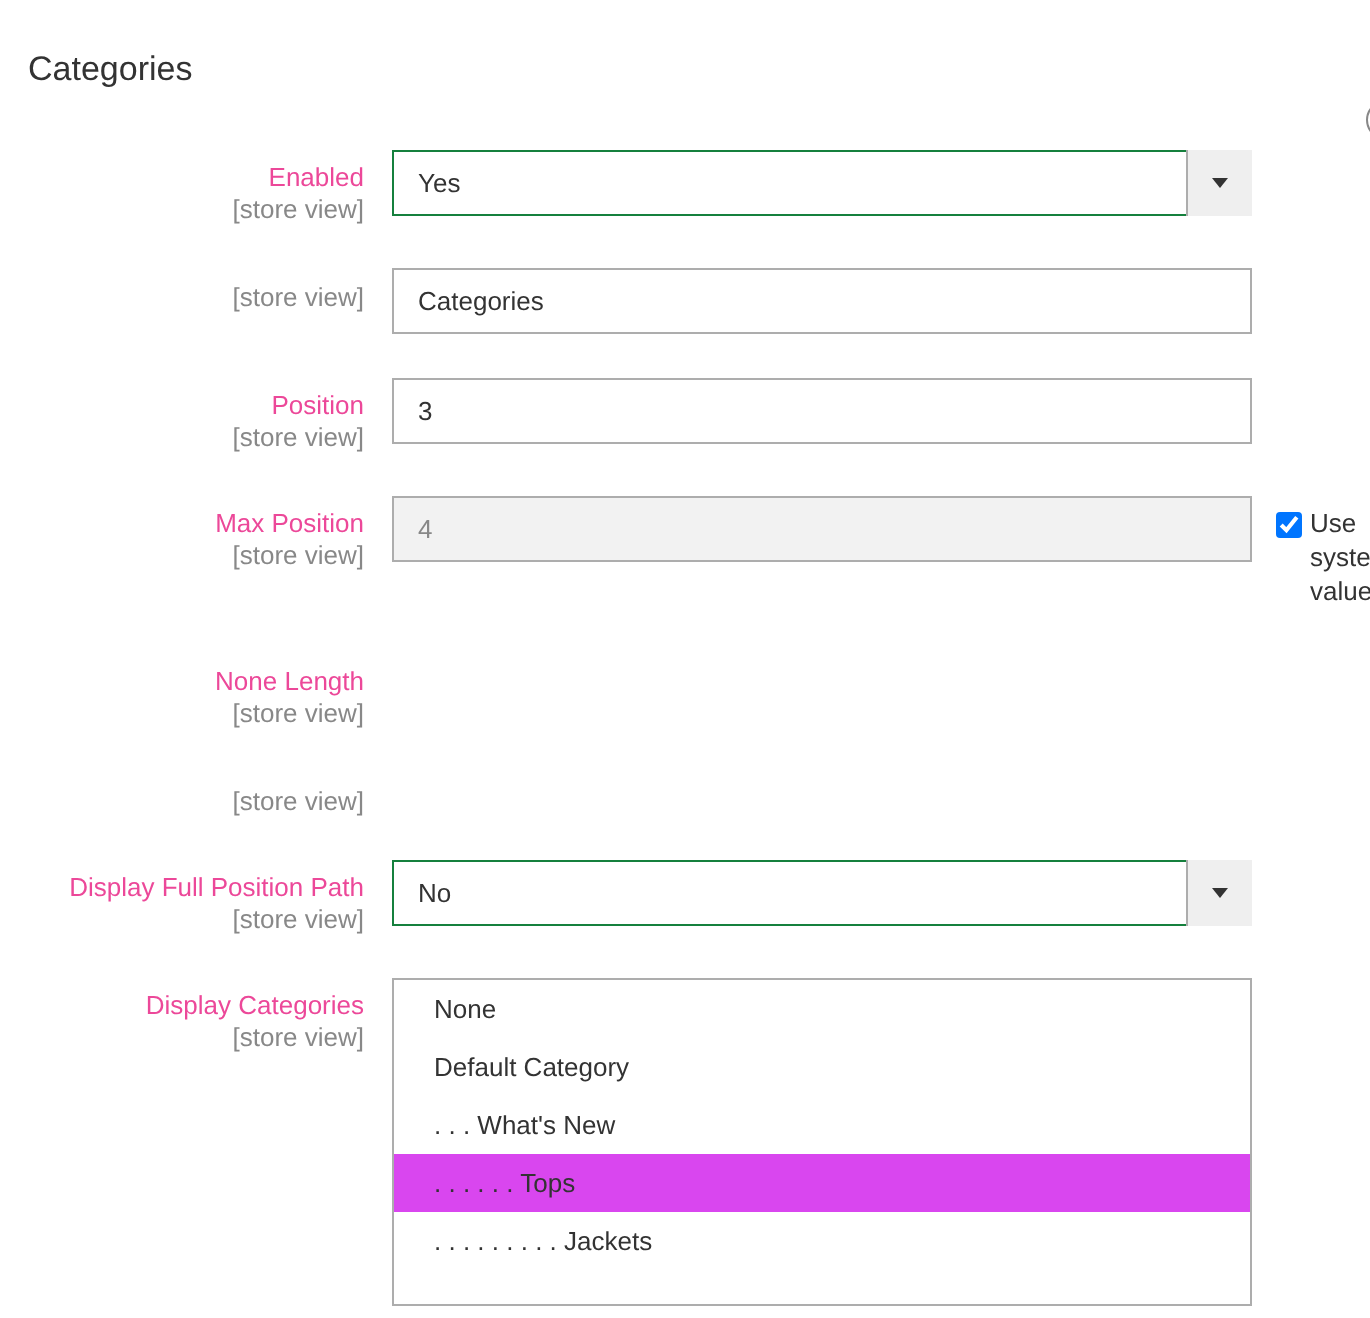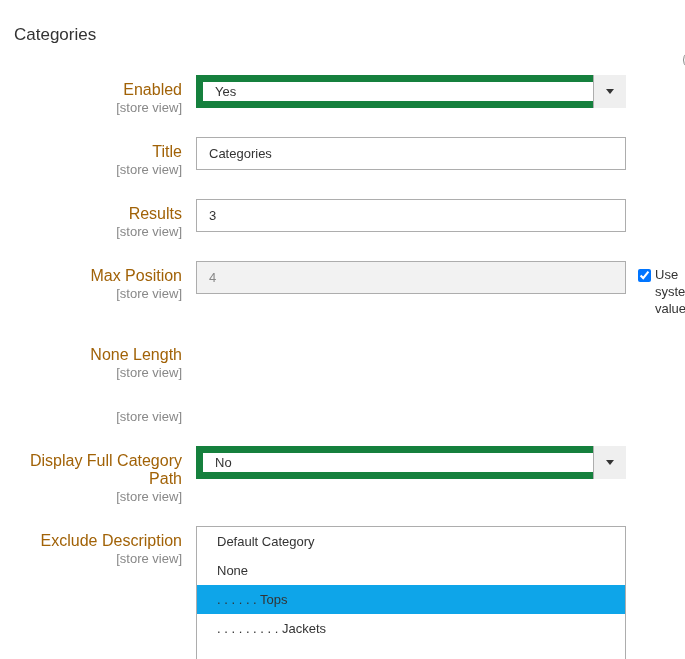--- a/index.html
+++ b/index.html
@@ -28,22 +28,22 @@
       margin-bottom: 22px;
     }
     .label-col {
       width: 186px;
       text-align: right;
       padding-right: 14px;
       padding-top: 6px;
       flex-shrink: 0;
     }
     .label-main {
-      font-size: 16px;
-      color: #a16207;
+      font-size: 13px;
+      color: #ec4899;
       display: block;
     }
     .label-scope {
       font-size: 13px;
       color: #888;
       display: block;
       margin-top: 1px;
     }
     .input-col {
       width: 430px;
@@ -68,21 +68,21 @@
     }
     .select-wrap {
       position: relative;
       width: 100%;
     }
     .select-wrap select {
       width: 100%;
       height: 33px;
       padding: 0 40px 0 12px;
       font-size: 13px;
-      border: 7px solid #15803d;
+      border: 1px solid #15803d;
       background: #fff;
       appearance: none;
       -webkit-appearance: none;
       -moz-appearance: none;
       color: #333;
     }
     .select-arrow-box {
       position: absolute;
       right: 0;
       top: 0;
@@ -123,21 +123,21 @@
       position: relative;
     }
     .multiselect-option {
       padding: 7px 12px 7px 20px;
       font-size: 13px;
       color: #333;
       cursor: pointer;
       white-space: nowrap;
     }
     .multiselect-option.selected {
-      background: #0ea5e9;
+      background: #d946ef;
     }
     .multiselect::-webkit-scrollbar {
       width: 17px;
     }
     .multiselect::-webkit-scrollbar-track {
       background: #f0f0f0;
     }
     .multiselect::-webkit-scrollbar-thumb {
       background: #c1c1c1;
     }
@@ -193,31 +193,30 @@
         <select>
           <option>Yes</option>
         </select>
         <div class="select-arrow-box"></div>
       </div>
     </div>
   </div>
 
   <div class="form-row">
     <div class="label-col">
-      <span class="label-main">Title</span>
       <span class="label-scope">[store view]</span>
     </div>
     <div class="input-col">
       <input type="text" value="Categories" style="">
     </div>
   </div>
 
   <div class="form-row">
     <div class="label-col">
-      <span class="label-main">Results</span>
+      <span class="label-main">Position</span>
       <span class="label-scope">[store view]</span>
     </div>
     <div class="input-col">
       <input type="text" value="3" style="">
     </div>
   </div>
 
   <div class="form-row">
     <div class="label-col">
       <span class="label-main">Max Position</span>
@@ -242,42 +241,43 @@
   </div>
 
   <div class="form-row">
     <div class="label-col">
       <span class="label-scope">[store view]</span>
     </div>
   </div>
 
   <div class="form-row">
     <div class="label-col">
-      <span class="label-main">Display Full Category Path</span>
+      <span class="label-main">Display Full Position Path</span>
       <span class="label-scope">[store view]</span>
     </div>
     <div class="input-col">
       <div class="select-wrap">
         <select>
           <option>No</option>
         </select>
         <div class="select-arrow-box"></div>
       </div>
     </div>
   </div>
 
   <div class="form-row" style="margin-bottom:0;">
     <div class="label-col">
-      <span class="label-main">Exclude Description</span>
+      <span class="label-main">Display Categories</span>
       <span class="label-scope">[store view]</span>
     </div>
     <div class="input-col">
       <div class="multiselect" id="exclude-multiselect">
+          <div class="multiselect-option">None</div>
           <div class="multiselect-option">Default Category</div>
-          <div class="multiselect-option">None</div>
+          <div class="multiselect-option">. . . What's New</div>
           <div class="multiselect-option selected">. . . . . . Tops</div>
           <div class="multiselect-option">. . . . . . . . . Jackets</div>
         </div>
 
     </div>
   </div>
 
 </div>
 
 </body></html>

